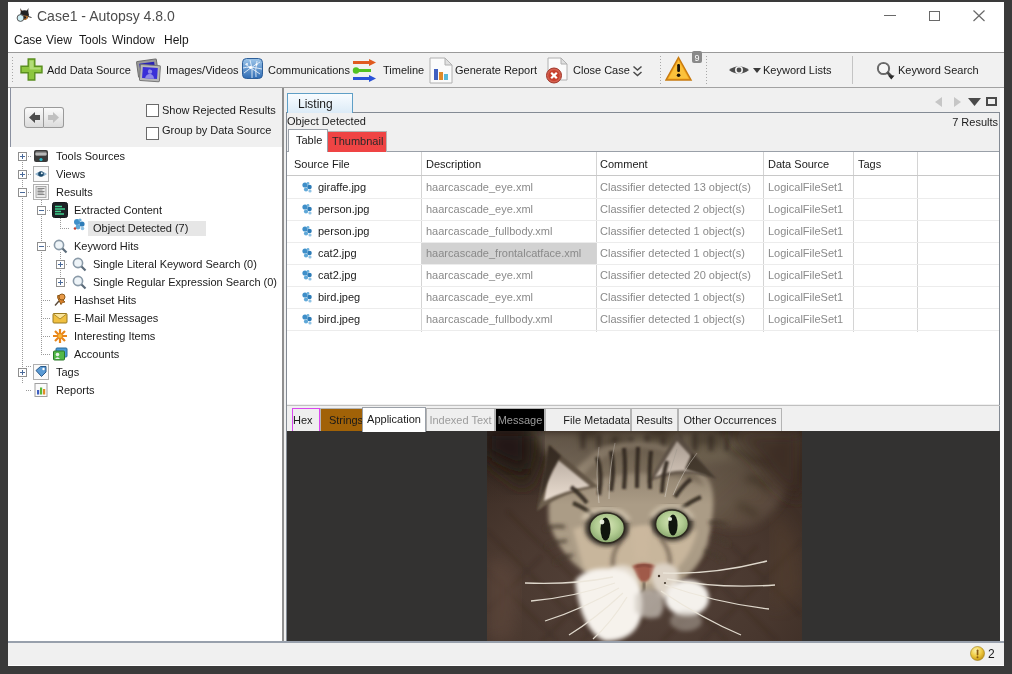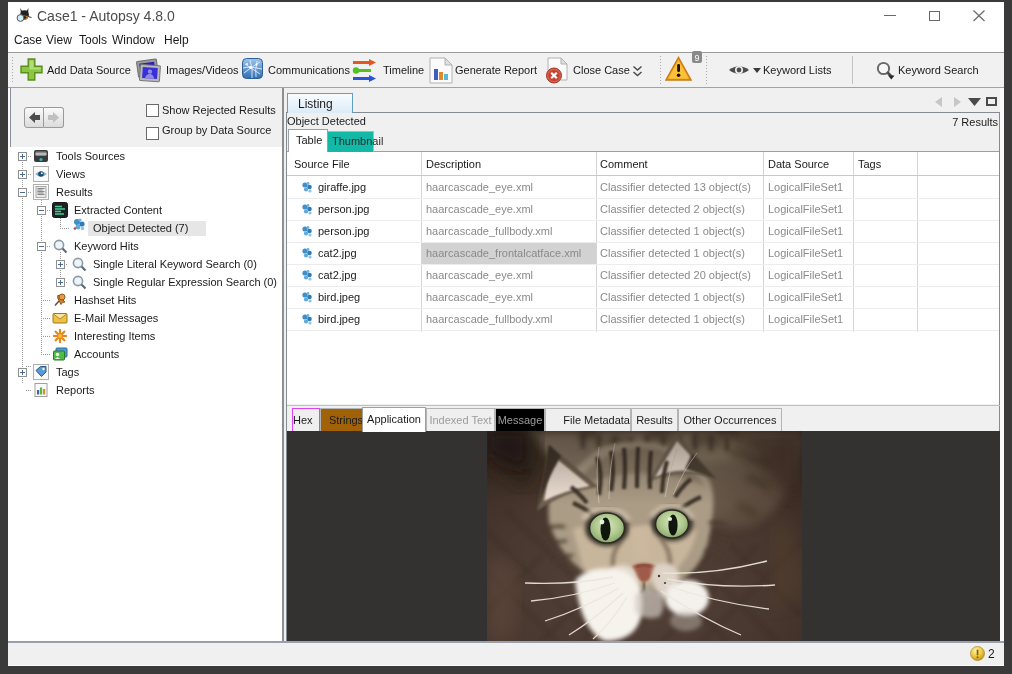--- a/index.html
+++ b/index.html
@@ -319,21 +319,21 @@
     </svg>
 <svg class="abs" style="left:968px;top:98px" width="13" height="8">
       <path d="M0 0 H13 L6.5 8z" fill="#4a4a4a"></path>
     </svg>
 <div class="abs" style="left:986px;top:97px;width:11px;height:9px;border:2px solid #4a4a4a"></div>
 </div>
 
 <div class="abs" style="left:288px;top:129px;width:40px;height:23px;background:#fff;border:1px solid #9aa0a8;border-bottom:none;z-index:3">
     <span style="position:absolute;left:7px;top:4px">Table</span>
   </div>
-<div class="abs" style="left:328px;top:131px;width:46px;height:21px;background:#14b8a6;border:1px solid #b4b4b4;border-left:none;border-bottom:none;z-index:3;color:#2a2a2a">
+<div class="abs" style="left:328px;top:131px;width:59px;height:21px;background:#ef4444;border:1px solid #b4b4b4;border-left:none;border-bottom:none;z-index:3;color:#2a2a2a">
     <span style="position:absolute;left:4px;top:3px">Thumbnail</span>
   </div>
 
 <div class="abs" id="table" style="left:287px;top:151px;width:712px;height:253px;background:#fff;border-top:1px solid #9aa0a8">
 
 <div class="abs" style="left:134px;top:0;width:1px;height:180px;background:#d4d4d4"></div>
 <div class="abs" style="left:309px;top:0;width:1px;height:180px;background:#d4d4d4"></div>
 <div class="abs" style="left:476px;top:0;width:1px;height:180px;background:#d4d4d4"></div>
 <div class="abs" style="left:566px;top:0;width:1px;height:180px;background:#d4d4d4"></div>
 <div class="abs" style="left:630px;top:0;width:1px;height:180px;background:#d4d4d4"></div>

